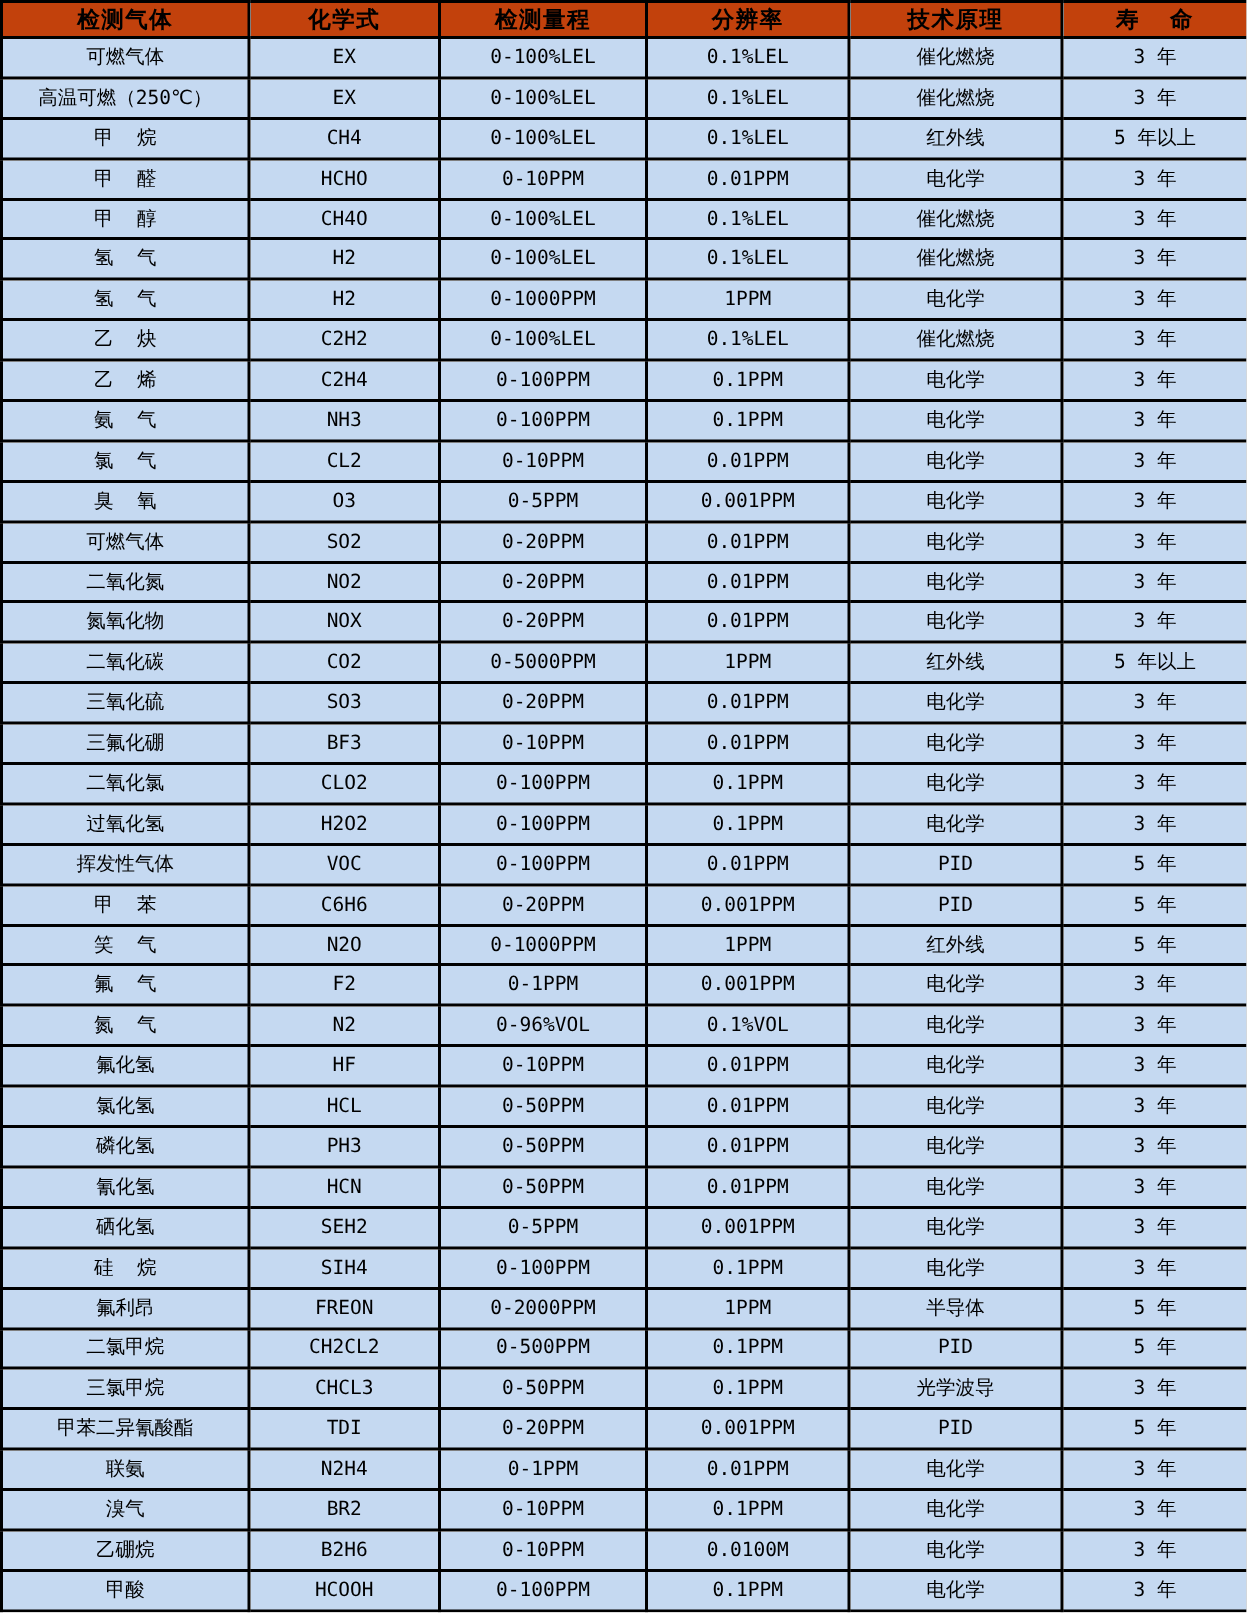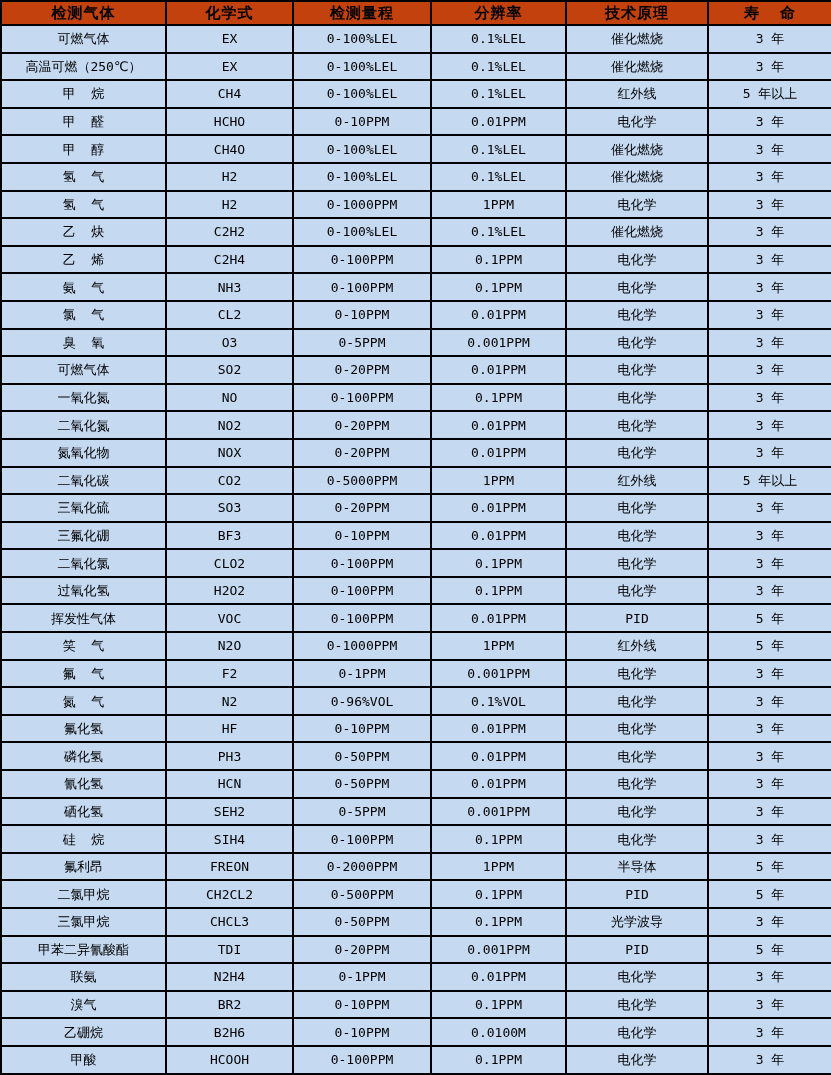--- a/index.html
+++ b/index.html
@@ -167,28 +167,20 @@
         </tr>
         <tr>
           <td>可燃气体</td>
           <td>SO2</td>
           <td>0-20PPM</td>
           <td>0.01PPM</td>
           <td>电化学</td>
           <td>3 年</td>
         </tr>
         <tr>
-          <td>一氧化氮</td>
-          <td>NO</td>
-          <td>0-100PPM</td>
-          <td>0.1PPM</td>
-          <td>电化学</td>
-          <td>3 年</td>
-        </tr>
-        <tr>
           <td>二氧化氮</td>
           <td>NO2</td>
           <td>0-20PPM</td>
           <td>0.01PPM</td>
           <td>电化学</td>
           <td>3 年</td>
         </tr>
         <tr>
           <td>氮氧化物</td>
           <td>NOX</td>
@@ -239,20 +231,28 @@
         </tr>
         <tr>
           <td>挥发性气体</td>
           <td>VOC</td>
           <td>0-100PPM</td>
           <td>0.01PPM</td>
           <td>PID</td>
           <td>5 年</td>
         </tr>
         <tr>
+          <td>甲  苯</td>
+          <td>C6H6</td>
+          <td>0-20PPM</td>
+          <td>0.001PPM</td>
+          <td>PID</td>
+          <td>5 年</td>
+        </tr>
+        <tr>
           <td>笑  气</td>
           <td>N2O</td>
           <td>0-1000PPM</td>
           <td>1PPM</td>
           <td>红外线</td>
           <td>5 年</td>
         </tr>
         <tr>
           <td>氟  气</td>
           <td>F2</td>
@@ -271,20 +271,28 @@
         </tr>
         <tr>
           <td>氟化氢</td>
           <td>HF</td>
           <td>0-10PPM</td>
           <td>0.01PPM</td>
           <td>电化学</td>
           <td>3 年</td>
         </tr>
         <tr>
+          <td>氯化氢</td>
+          <td>HCL</td>
+          <td>0-50PPM</td>
+          <td>0.01PPM</td>
+          <td>电化学</td>
+          <td>3 年</td>
+        </tr>
+        <tr>
           <td>磷化氢</td>
           <td>PH3</td>
           <td>0-50PPM</td>
           <td>0.01PPM</td>
           <td>电化学</td>
           <td>3 年</td>
         </tr>
         <tr>
           <td>氰化氢</td>
           <td>HCN</td>

